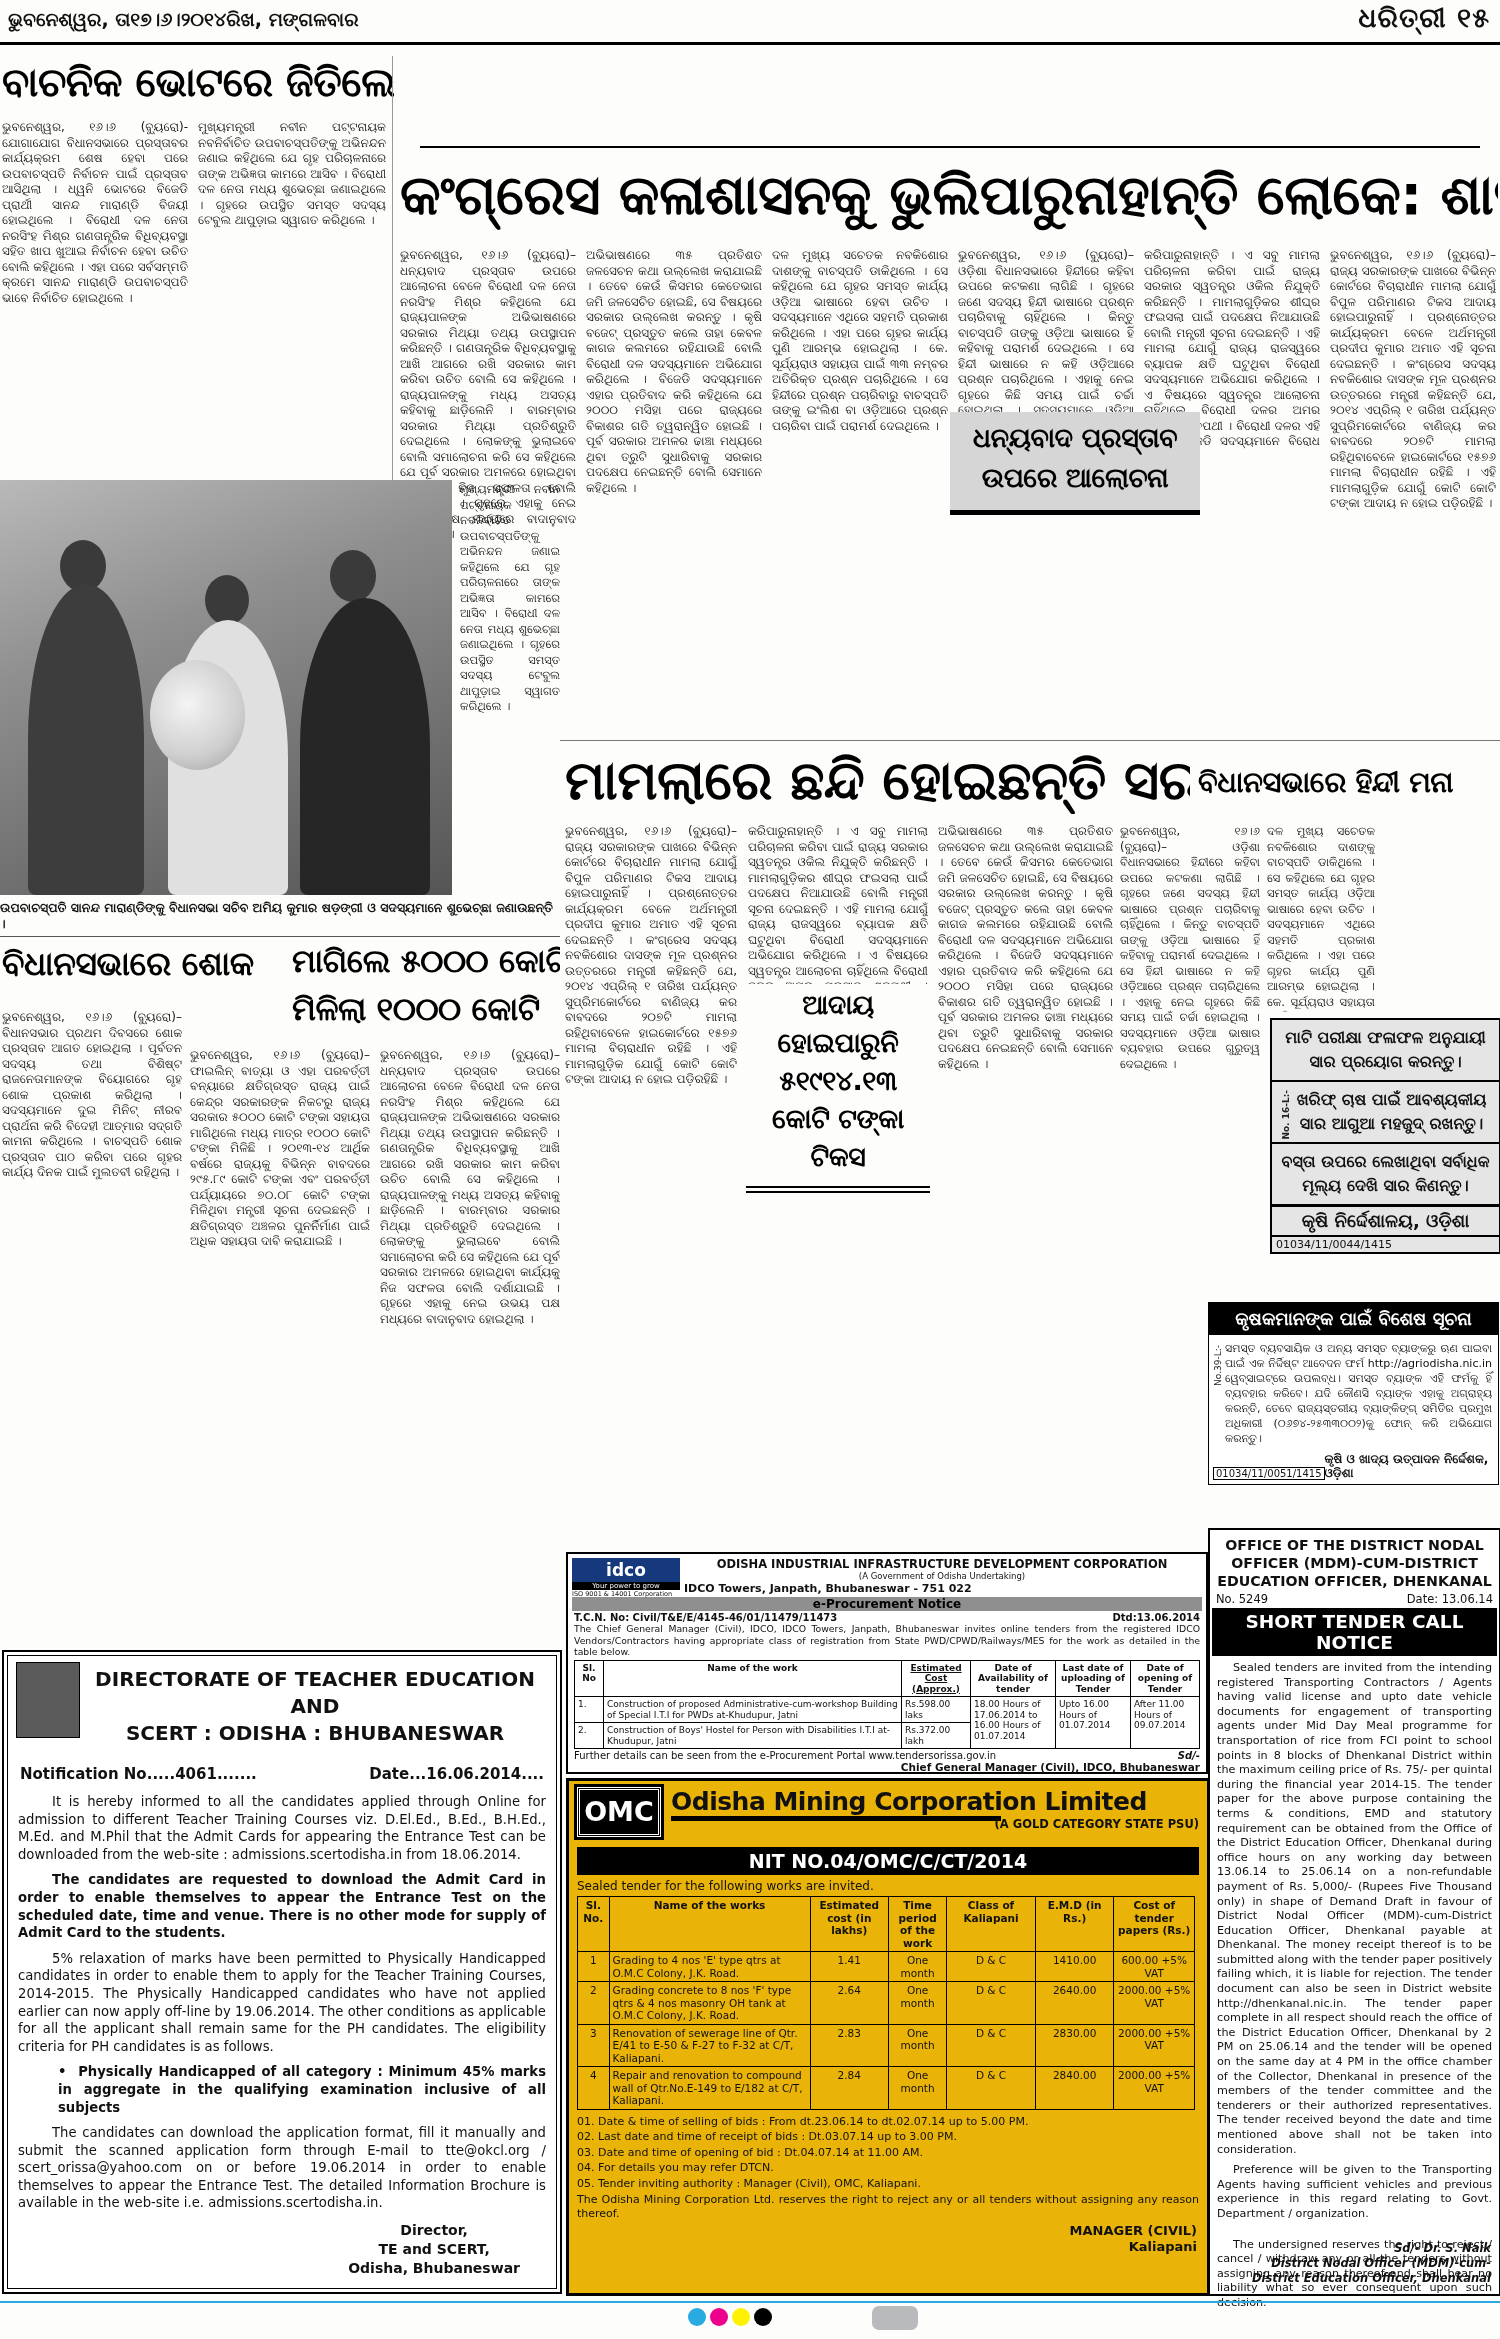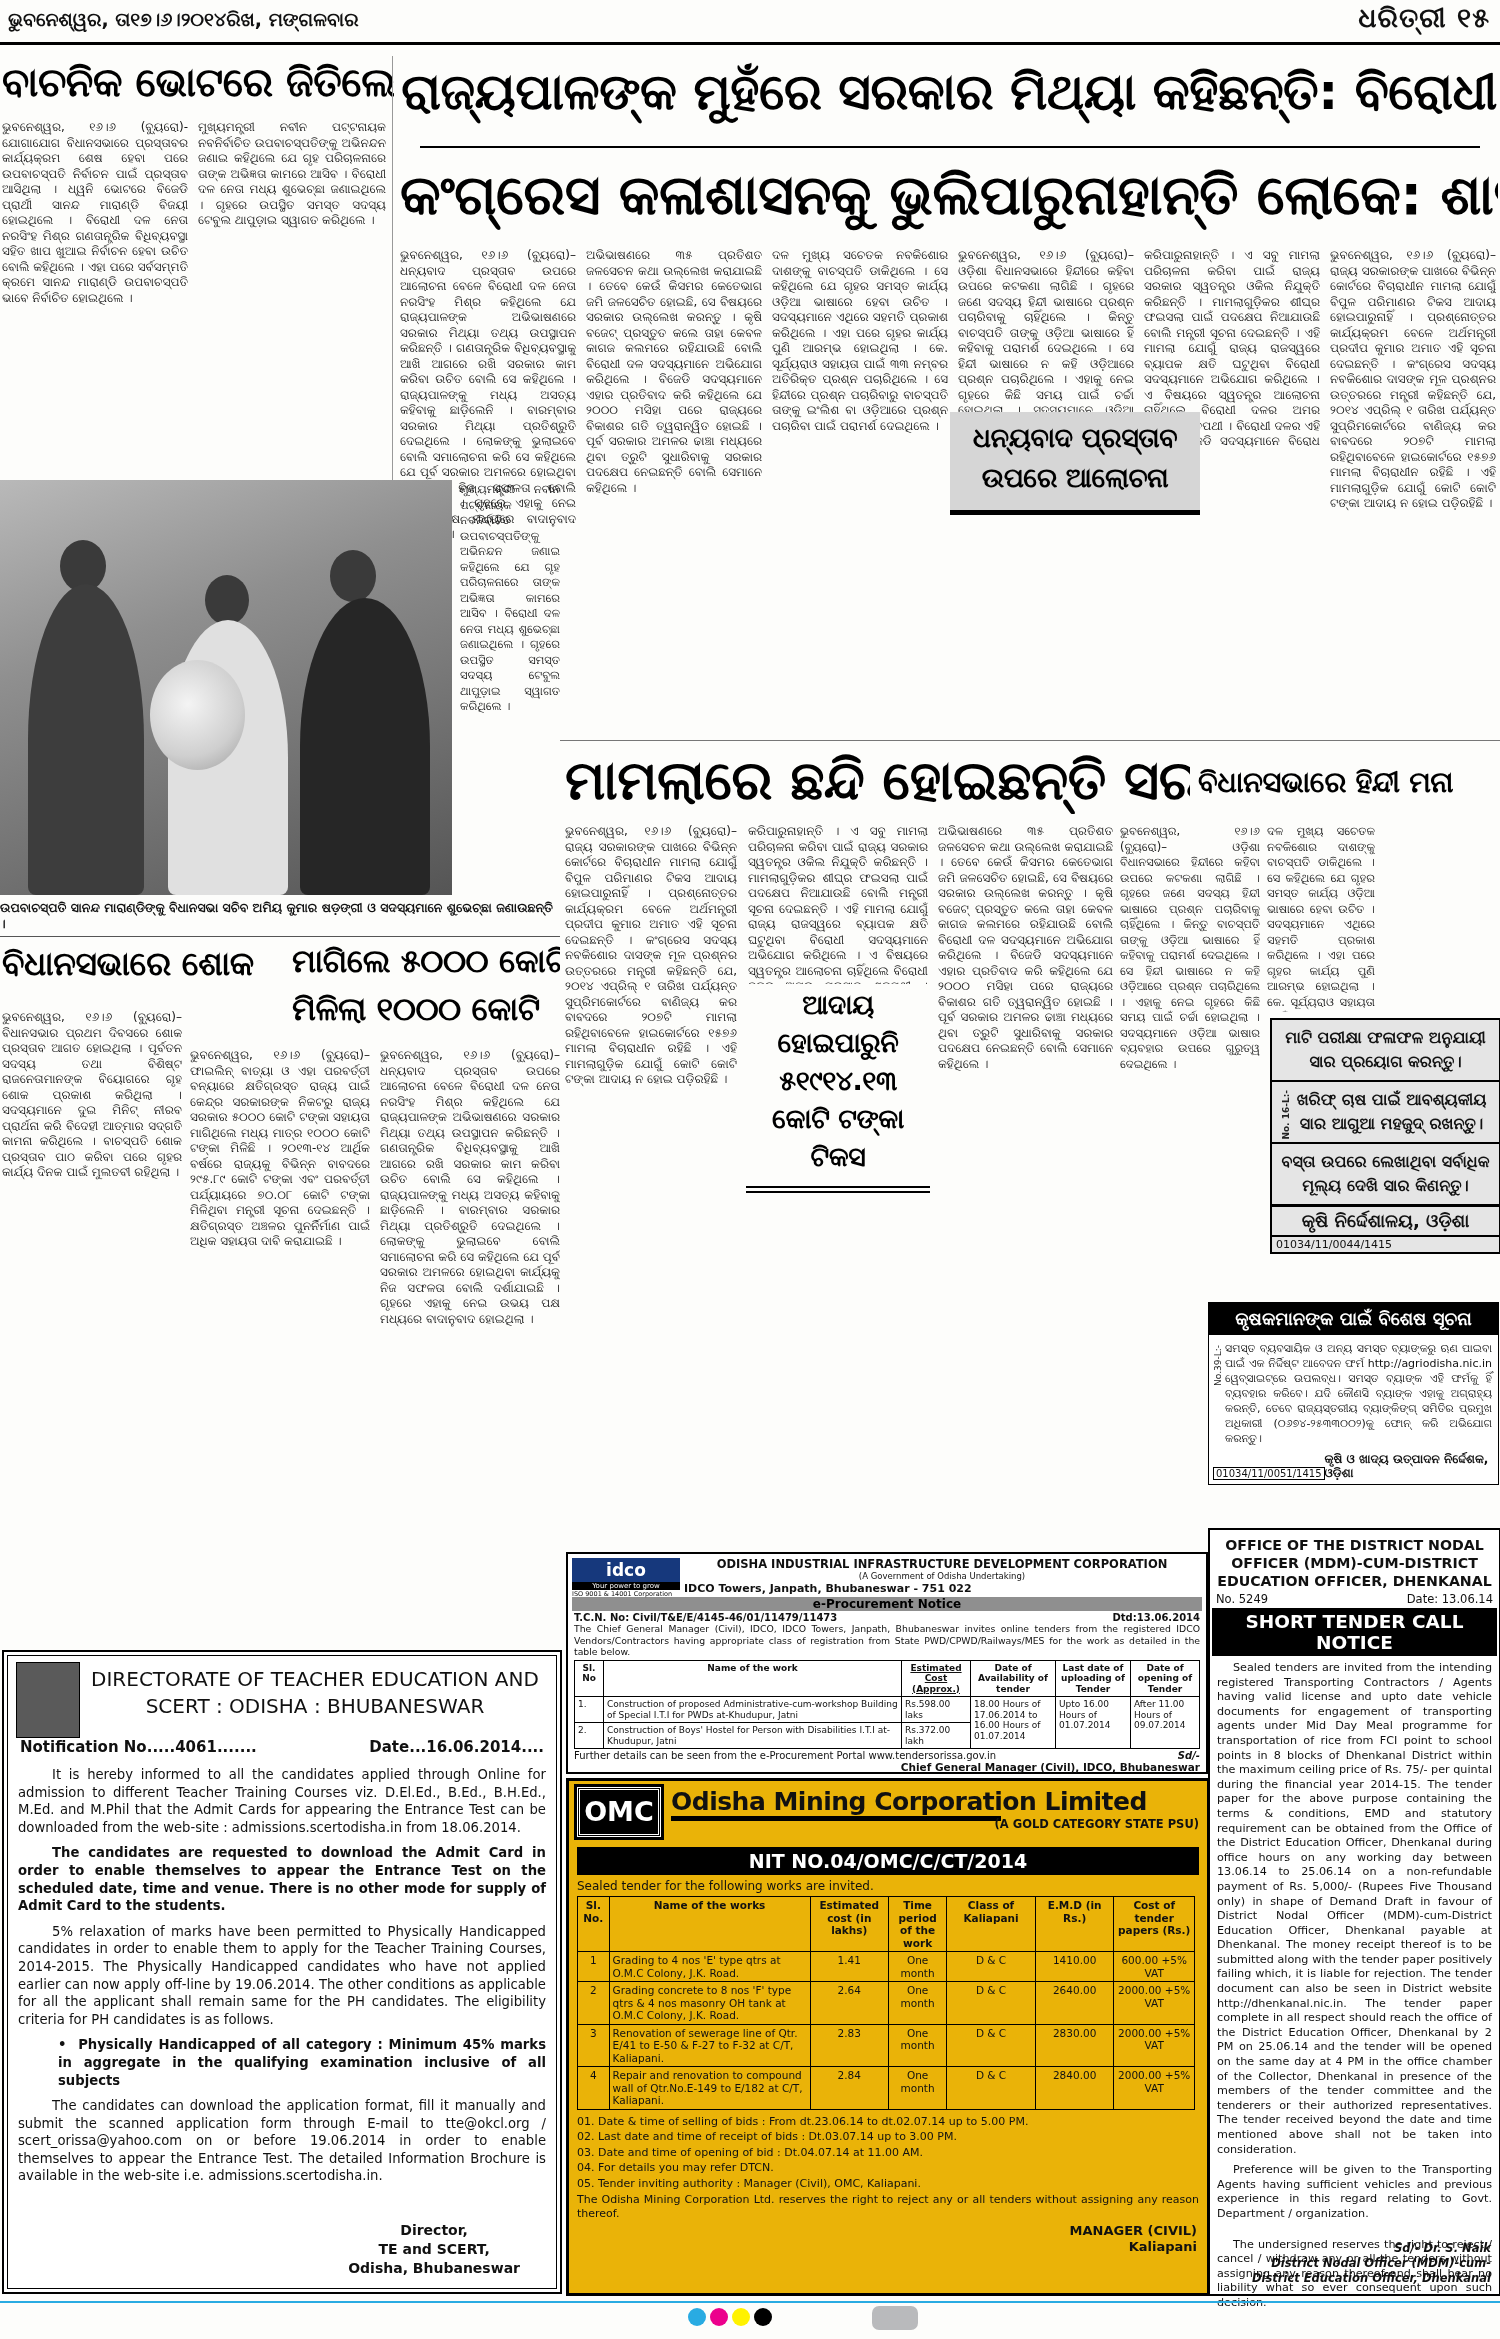--- a/index.html
+++ b/index.html
@@ -30,21 +30,20 @@
     <span>ଧରିତ୍ରୀ</span>
     <span>୧୫</span>
   </div>
   <div class="abs rule" style="left:0;top:42px;width:1500px;height:3px;"></div>
 
   <div class="abs hl" style="left:2px;top:56px;width:392px;font-size:40px;line-height:52px;white-space:nowrap;overflow:hidden;">ବାଚନିକ ଭୋଟରେ ଜିତିଲେ ସାନନ୍ଦ</div>
   <div class="abs col" style="left:2px;top:120px;width:186px;height:358px;">ଭୁବନେଶ୍ୱର, ୧୬।୬ (ବ୍ୟୁରୋ)- ଯୋଗାଯୋଗ ବିଧାନସଭାରେ ପ୍ରସ୍ତାବର କାର୍ଯ୍ୟକ୍ରମ ଶେଷ ହେବା ପରେ ଉପବାଚସ୍ପତି ନିର୍ବାଚନ ପାଇଁ ପ୍ରସ୍ତାବ ଆସିଥିଲା । ଧ୍ୱନି ଭୋଟରେ ବିଜେଡି ପ୍ରାର୍ଥୀ ସାନନ୍ଦ ମାରାଣ୍ଡି ବିଜୟୀ ହୋଇଥିଲେ । ବିରୋଧୀ ଦଳ ନେତା ନରସିଂହ ମିଶ୍ର ଗଣତାନ୍ତ୍ରିକ ବିଧିବ୍ୟବସ୍ଥା ସହିତ ଖାପ ଖୁଆଇ ନିର୍ବାଚନ ହେବା ଉଚିତ ବୋଲି କହିଥିଲେ । ଏହା ପରେ ସର୍ବସମ୍ମତି କ୍ରମେ ସାନନ୍ଦ ମାରାଣ୍ଡି ଉପବାଚସ୍ପତି ଭାବେ ନିର୍ବାଚିତ ହୋଇଥିଲେ ।</div>
   <div class="abs col" style="left:198px;top:120px;width:188px;height:358px;">ମୁଖ୍ୟମନ୍ତ୍ରୀ ନବୀନ ପଟ୍ଟନାୟକ ନବନିର୍ବାଚିତ ଉପବାଚସ୍ପତିଙ୍କୁ ଅଭିନନ୍ଦନ ଜଣାଇ କହିଥିଲେ ଯେ ଗୃହ ପରିଚାଳନାରେ ତାଙ୍କ ଅଭିଜ୍ଞତା କାମରେ ଆସିବ । ବିରୋଧୀ ଦଳ ନେତା ମଧ୍ୟ ଶୁଭେଚ୍ଛା ଜଣାଇଥିଲେ । ଗୃହରେ ଉପସ୍ଥିତ ସମସ୍ତ ସଦସ୍ୟ ଟେବୁଲ ଥାପୁଡ଼ାଇ ସ୍ୱାଗତ କରିଥିଲେ ।</div>
   <div class="abs" style="left:392px;top:56px;width:1px;height:424px;background:#999;"></div>
 
-  <div class="abs hl ctr" style="left:400px;top:52px;width:1098px;font-size:50px;line-height:80px;white-space:nowrap;overflow:hidden;">ରାଜ୍ୟପାଳଙ୍କ ମୁହଁରେ ସରକାର ମିଥ୍ୟା କହିଛନ୍ତି: ବିରୋଧୀ</div>
   <div class="abs rule" style="left:420px;top:146px;width:1060px;height:2px;"></div>
   <div class="abs hl ctr" style="left:400px;top:152px;width:1098px;font-size:55px;line-height:86px;white-space:nowrap;overflow:hidden;">କଂଗ୍ରେସ କଳାଶାସନକୁ ଭୁଲିପାରୁନାହାନ୍ତି ଲୋକେ: ଶାସକ</div>
 
   <div class="abs col" style="left:400px;top:248px;width:176px;height:510px;">ଭୁବନେଶ୍ୱର, ୧୬।୬ (ବ୍ୟୁରୋ)– ଧନ୍ୟବାଦ ପ୍ରସ୍ତାବ ଉପରେ ଆଲୋଚନା ବେଳେ ବିରୋଧୀ ଦଳ ନେତା ନରସିଂହ ମିଶ୍ର କହିଥିଲେ ଯେ ରାଜ୍ୟପାଳଙ୍କ ଅଭିଭାଷଣରେ ସରକାର ମିଥ୍ୟା ତଥ୍ୟ ଉପସ୍ଥାପନ କରିଛନ୍ତି । ଗଣତାନ୍ତ୍ରିକ ବିଧିବ୍ୟବସ୍ଥାକୁ ଆଖି ଆଗରେ ରଖି ସରକାର କାମ କରିବା ଉଚିତ ବୋଲି ସେ କହିଥିଲେ । ରାଜ୍ୟପାଳଙ୍କୁ ମଧ୍ୟ ଅସତ୍ୟ କହିବାକୁ ଛାଡ଼ିଲେନି । ବାରମ୍ବାର ସରକାର ମିଥ୍ୟା ପ୍ରତିଶ୍ରୁତି ଦେଇଥିଲେ । ଲୋକଙ୍କୁ ଭୁଲାଇବେ ବୋଲି ସମାଲୋଚନା କରି ସେ କହିଥିଲେ ଯେ ପୂର୍ବ ସରକାର ଅମଳରେ ହୋଇଥିବା କାର୍ଯ୍ୟକୁ ନିଜ ସଫଳତା ବୋଲି ଦର୍ଶାଯାଇଛି । ଗୃହରେ ଏହାକୁ ନେଇ ଉଭୟ ପକ୍ଷ ମଧ୍ୟରେ ବାଦାନୁବାଦ ହୋଇଥିଲା ।</div>
   <div class="abs col" style="left:586px;top:248px;width:176px;height:510px;">ଅଭିଭାଷଣରେ ୩୫ ପ୍ରତିଶତ ଜଳସେଚନ କଥା ଉଲ୍ଲେଖ କରାଯାଇଛି । ତେବେ କେଉଁ କିସମର କେତେଭାଗ ଜମି ଜଳସେଚିତ ହୋଇଛି, ସେ ବିଷୟରେ ସରକାର ଉଲ୍ଲେଖ କରନ୍ତୁ । କୃଷି ବଜେଟ୍ ପ୍ରସ୍ତୁତ କଲେ ତାହା କେବଳ କାଗଜ କଲମରେ ରହିଯାଉଛି ବୋଲି ବିରୋଧୀ ଦଳ ସଦସ୍ୟମାନେ ଅଭିଯୋଗ କରିଥିଲେ । ବିଜେଡି ସଦସ୍ୟମାନେ ଏହାର ପ୍ରତିବାଦ କରି କହିଥିଲେ ଯେ ୨୦୦୦ ମସିହା ପରେ ରାଜ୍ୟରେ ବିକାଶର ଗତି ତ୍ୱରାନ୍ୱିତ ହୋଇଛି । ପୂର୍ବ ସରକାର ଅମଳର ଢାଞ୍ଚା ମଧ୍ୟରେ ଥିବା ତ୍ରୁଟି ସୁଧାରିବାକୁ ସରକାର ପଦକ୍ଷେପ ନେଇଛନ୍ତି ବୋଲି ସେମାନେ କହିଥିଲେ ।</div>
   <div class="abs col" style="left:772px;top:248px;width:176px;height:510px;">ଦଳ ମୁଖ୍ୟ ସଚେତକ ନବକିଶୋର ଦାଶଙ୍କୁ ବାଚସ୍ପତି ଡାକିଥିଲେ । ସେ କହିଥିଲେ ଯେ ଗୃହର ସମସ୍ତ କାର୍ଯ୍ୟ ଓଡ଼ିଆ ଭାଷାରେ ହେବା ଉଚିତ । ସଦସ୍ୟମାନେ ଏଥିରେ ସହମତି ପ୍ରକାଶ କରିଥିଲେ । ଏହା ପରେ ଗୃହର କାର୍ଯ୍ୟ ପୁଣି ଆରମ୍ଭ ହୋଇଥିଲା । କେ. ସୂର୍ଯ୍ୟରାଓ ସହାୟତା ପାଇଁ ୩୩ ନମ୍ବର ଅତିରିକ୍ତ ପ୍ରଶ୍ନ ପଚାରିଥିଲେ । ସେ ହିନ୍ଦୀରେ ପ୍ରଶ୍ନ ପଚାରିବାରୁ ବାଚସ୍ପତି ତାଙ୍କୁ ଇଂଲିଶ ବା ଓଡ଼ିଆରେ ପ୍ରଶ୍ନ ପଚାରିବା ପାଇଁ ପରାମର୍ଶ ଦେଇଥିଲେ ।</div>
   <div class="abs col" style="left:958px;top:248px;width:176px;height:510px;">ଭୁବନେଶ୍ୱର, ୧୬।୬ (ବ୍ୟୁରୋ)– ଓଡ଼ିଶା ବିଧାନସଭାରେ ହିନ୍ଦୀରେ କହିବା ଉପରେ କଟକଣା ଲାଗିଛି । ଗୃହରେ ଜଣେ ସଦସ୍ୟ ହିନ୍ଦୀ ଭାଷାରେ ପ୍ରଶ୍ନ ପଚାରିବାକୁ ଚାହିଁଥିଲେ । କିନ୍ତୁ ବାଚସ୍ପତି ତାଙ୍କୁ ଓଡ଼ିଆ ଭାଷାରେ ହିଁ କହିବାକୁ ପରାମର୍ଶ ଦେଇଥିଲେ । ସେ ହିନ୍ଦୀ ଭାଷାରେ ନ କହି ଓଡ଼ିଆରେ ପ୍ରଶ୍ନ ପଚାରିଥିଲେ । ଏହାକୁ ନେଇ ଗୃହରେ କିଛି ସମୟ ପାଇଁ ଚର୍ଚ୍ଚା ହୋଇଥିଲା । ସଦସ୍ୟମାନେ ଓଡ଼ିଆ ଭାଷାର ବ୍ୟବହାର ଉପରେ ଗୁରୁତ୍ୱ ଦେଇଥିଲେ ।</div>
   <div class="abs col" style="left:1144px;top:248px;width:176px;height:510px;">କରିପାରୁନାହାନ୍ତି । ଏ ସବୁ ମାମଲା ପରିଚାଳନା କରିବା ପାଇଁ ରାଜ୍ୟ ସରକାର ସ୍ୱତନ୍ତ୍ର ଓକିଲ ନିଯୁକ୍ତି କରିଛନ୍ତି । ମାମଲାଗୁଡ଼ିକର ଶୀଘ୍ର ଫଇସଲା ପାଇଁ ପଦକ୍ଷେପ ନିଆଯାଉଛି ବୋଲି ମନ୍ତ୍ରୀ ସୂଚନା ଦେଇଛନ୍ତି । ଏହି ମାମଲା ଯୋଗୁଁ ରାଜ୍ୟ ରାଜସ୍ୱରେ ବ୍ୟାପକ କ୍ଷତି ଘଟୁଥିବା ବିରୋଧୀ ସଦସ୍ୟମାନେ ଅଭିଯୋଗ କରିଥିଲେ । ଏ ବିଷୟରେ ସ୍ୱତନ୍ତ୍ର ଆଲୋଚନା ଚାହିଁଥିଲେ ବିରୋଧୀ ଦଳର ଅମର ପ୍ରସାଦ ଶତପଥୀ । ବିରୋଧୀ ଦଳର ଏହି ଦାବିକୁ ବିଜେଡି ସଦସ୍ୟମାନେ ବିରୋଧ କରିଥିଲେ ।</div>
   <div class="abs col" style="left:1330px;top:248px;width:166px;height:766px;">ଭୁବନେଶ୍ୱର, ୧୬।୬ (ବ୍ୟୁରୋ)– ରାଜ୍ୟ ସରକାରଙ୍କ ପାଖରେ ବିଭିନ୍ନ କୋର୍ଟରେ ବିଚାରାଧୀନ ମାମଲା ଯୋଗୁଁ ବିପୁଳ ପରିମାଣର ଟିକସ ଆଦାୟ ହୋଇପାରୁନାହିଁ । ପ୍ରଶ୍ନୋତ୍ତର କାର୍ଯ୍ୟକ୍ରମ ବେଳେ ଅର୍ଥମନ୍ତ୍ରୀ ପ୍ରଦୀପ କୁମାର ଅମାତ ଏହି ସୂଚନା ଦେଇଛନ୍ତି । କଂଗ୍ରେସ ସଦସ୍ୟ ନବକିଶୋର ଦାସଙ୍କ ମୂଳ ପ୍ରଶ୍ନର ଉତ୍ତରରେ ମନ୍ତ୍ରୀ କହିଛନ୍ତି ଯେ, ୨୦୧୪ ଏପ୍ରିଲ୍ ୧ ତାରିଖ ପର୍ଯ୍ୟନ୍ତ ସୁପ୍ରିମକୋର୍ଟରେ ବାଣିଜ୍ୟ କର ବାବଦରେ ୨୦୭ଟି ମାମଲା ରହିଥିବାବେଳେ ହାଇକୋର୍ଟରେ ୧୫୭୬ ମାମଲା ବିଚାରାଧୀନ ରହିଛି । ଏହି ମାମଲାଗୁଡ଼ିକ ଯୋଗୁଁ କୋଟି କୋଟି ଟଙ୍କା ଆଦାୟ ନ ହୋଇ ପଡ଼ିରହିଛି ।</div>
 
@@ -110,21 +109,21 @@
       <span>ସମସ୍ତ ବ୍ୟବସାୟିକ ଓ ଅନ୍ୟ ସମସ୍ତ ବ୍ୟାଙ୍କରୁ ଋଣ ପାଇବା ପାଇଁ ଏକ ନିର୍ଦ୍ଦିଷ୍ଟ ଆବେଦନ ଫର୍ମ http://agriodisha.nic.in ୱେବ୍‌ସାଇଟ୍‌ରେ ଉପଲବ୍ଧ। ସମସ୍ତ ବ୍ୟାଙ୍କ ଏହି ଫର୍ମକୁ ହିଁ ବ୍ୟବହାର କରିବେ। ଯଦି କୌଣସି ବ୍ୟାଙ୍କ ଏହାକୁ ଅଗ୍ରାହ୍ୟ କରନ୍ତି, ତେବେ ରାଜ୍ୟସ୍ତରୀୟ ବ୍ୟାଙ୍କିଙ୍ଗ୍ ସମିତିର ପ୍ରମୁଖ ଅଧିକାରୀ (୦୬୭୪-୨୫୩୩୦୦୨)କୁ ଫୋନ୍ କରି ଅଭିଯୋଗ କରନ୍ତୁ।</span>
     </div>
     <div style="display:flex;justify-content:space-between;align-items:flex-end;padding:2px 4px 4px;">
       <span style="font-size:10px;border:1px solid #000;padding:0 2px;">01034/11/0051/1415</span>
       <span style="font-size:12px;font-weight:bold;">କୃଷି ଓ ଖାଦ୍ୟ ଉତ୍ପାଦନ ନିର୍ଦ୍ଦେଶକ, ଓଡ଼ିଶା</span>
     </div>
   </div>
 
   <div class="abs" style="left:2px;top:1650px;width:556px;height:640px;border:2px solid #000;box-shadow:inset 0 0 0 3px #fff, inset 0 0 0 4px #000;background:#fff;">
     <div style="position:absolute;left:12px;top:10px;width:62px;height:74px;background:#5a5a5a;border:1px solid #000;"></div>
-    <div class="ctr" style="margin:14px 14px 0 80px;font-size:20px;font-weight:normal;line-height:27px;">
+    <div class="ctr" style="margin:14px 14px 0 80px;font-size:20px;font-weight:bold;line-height:27px;">
       <div>DIRECTORATE OF TEACHER EDUCATION AND</div>
       <div>SCERT : ODISHA : BHUBANESWAR</div>
     </div>
     <div style="display:flex;justify-content:space-between;margin:18px 16px 0;font-size:15px;font-weight:bold;">
       <span>Notification No.....4061.......</span>
       <span>Date...16.06.2014....</span>
     </div>
     <div style="margin:10px 14px 0;font-size:13.2px;line-height:17.6px;">
       <p class="just ind" style="margin:6px 0;">It is hereby informed to all the candidates applied through Online for admission to different Teacher Training Courses viz. D.El.Ed., B.Ed., B.H.Ed., M.Ed. and M.Phil that the Admit Cards for appearing the Entrance Test can be downloaded from the web-site : admissions.scertodisha.in from 18.06.2014.</p>
       <p class="just ind" style="margin:8px 0;font-weight:bold;">The candidates are requested to download the Admit Card in order to enable themselves to appear the Entrance Test on the scheduled date, time and venue. There is no other mode for supply of Admit Card to the students.</p>

